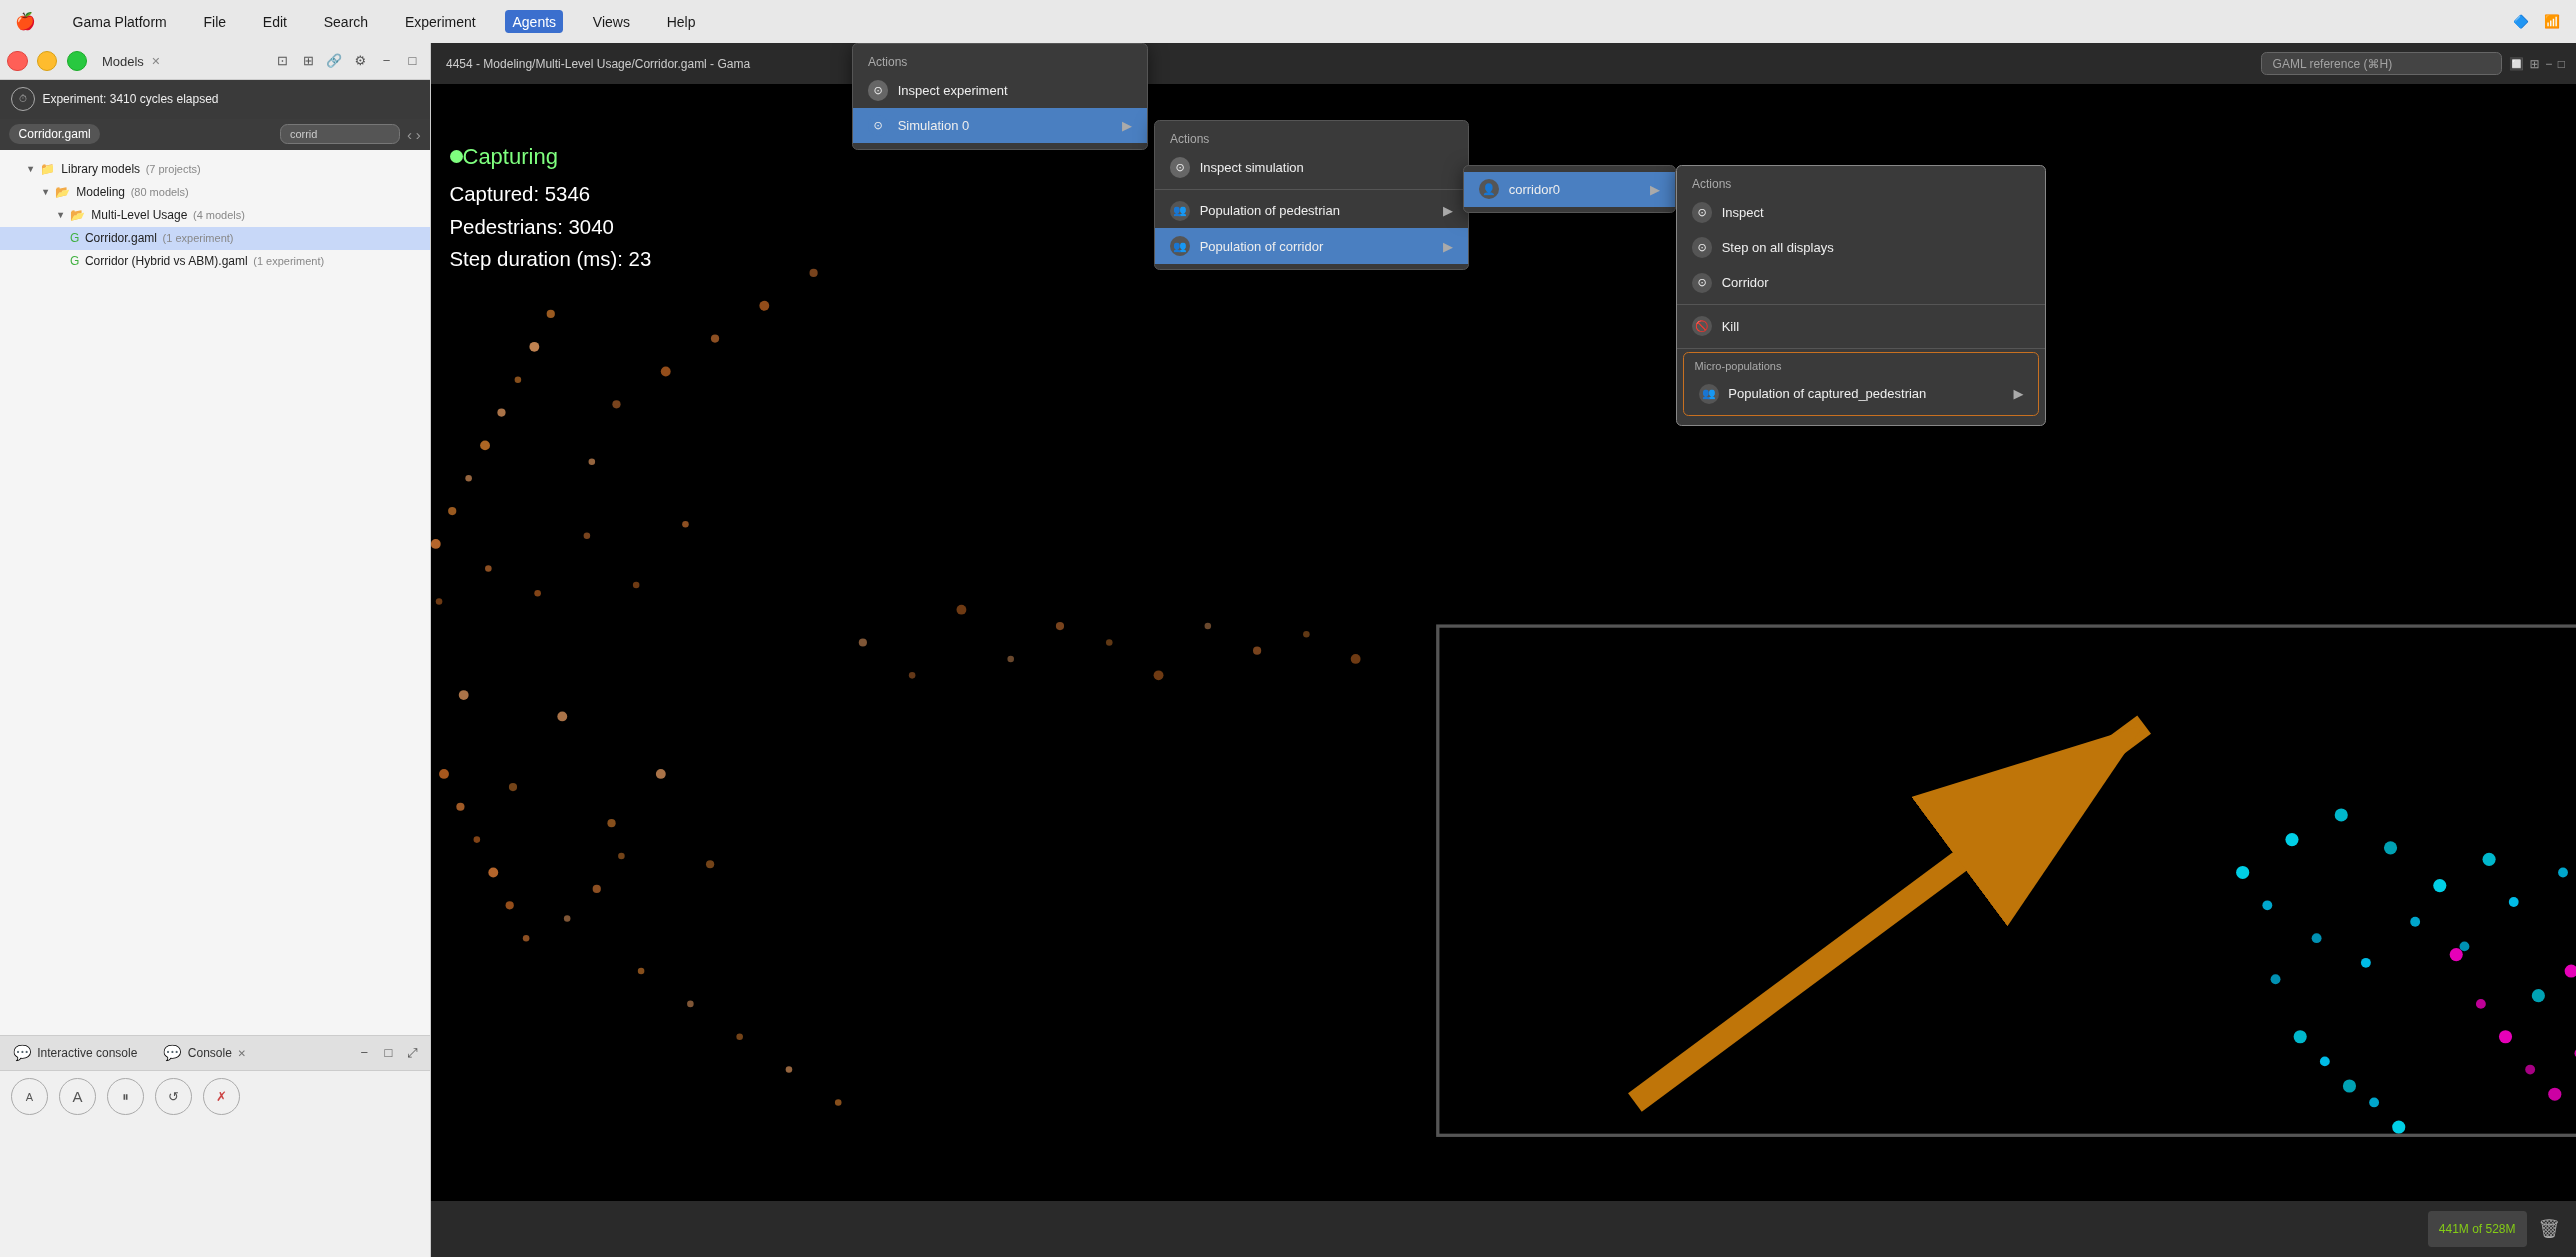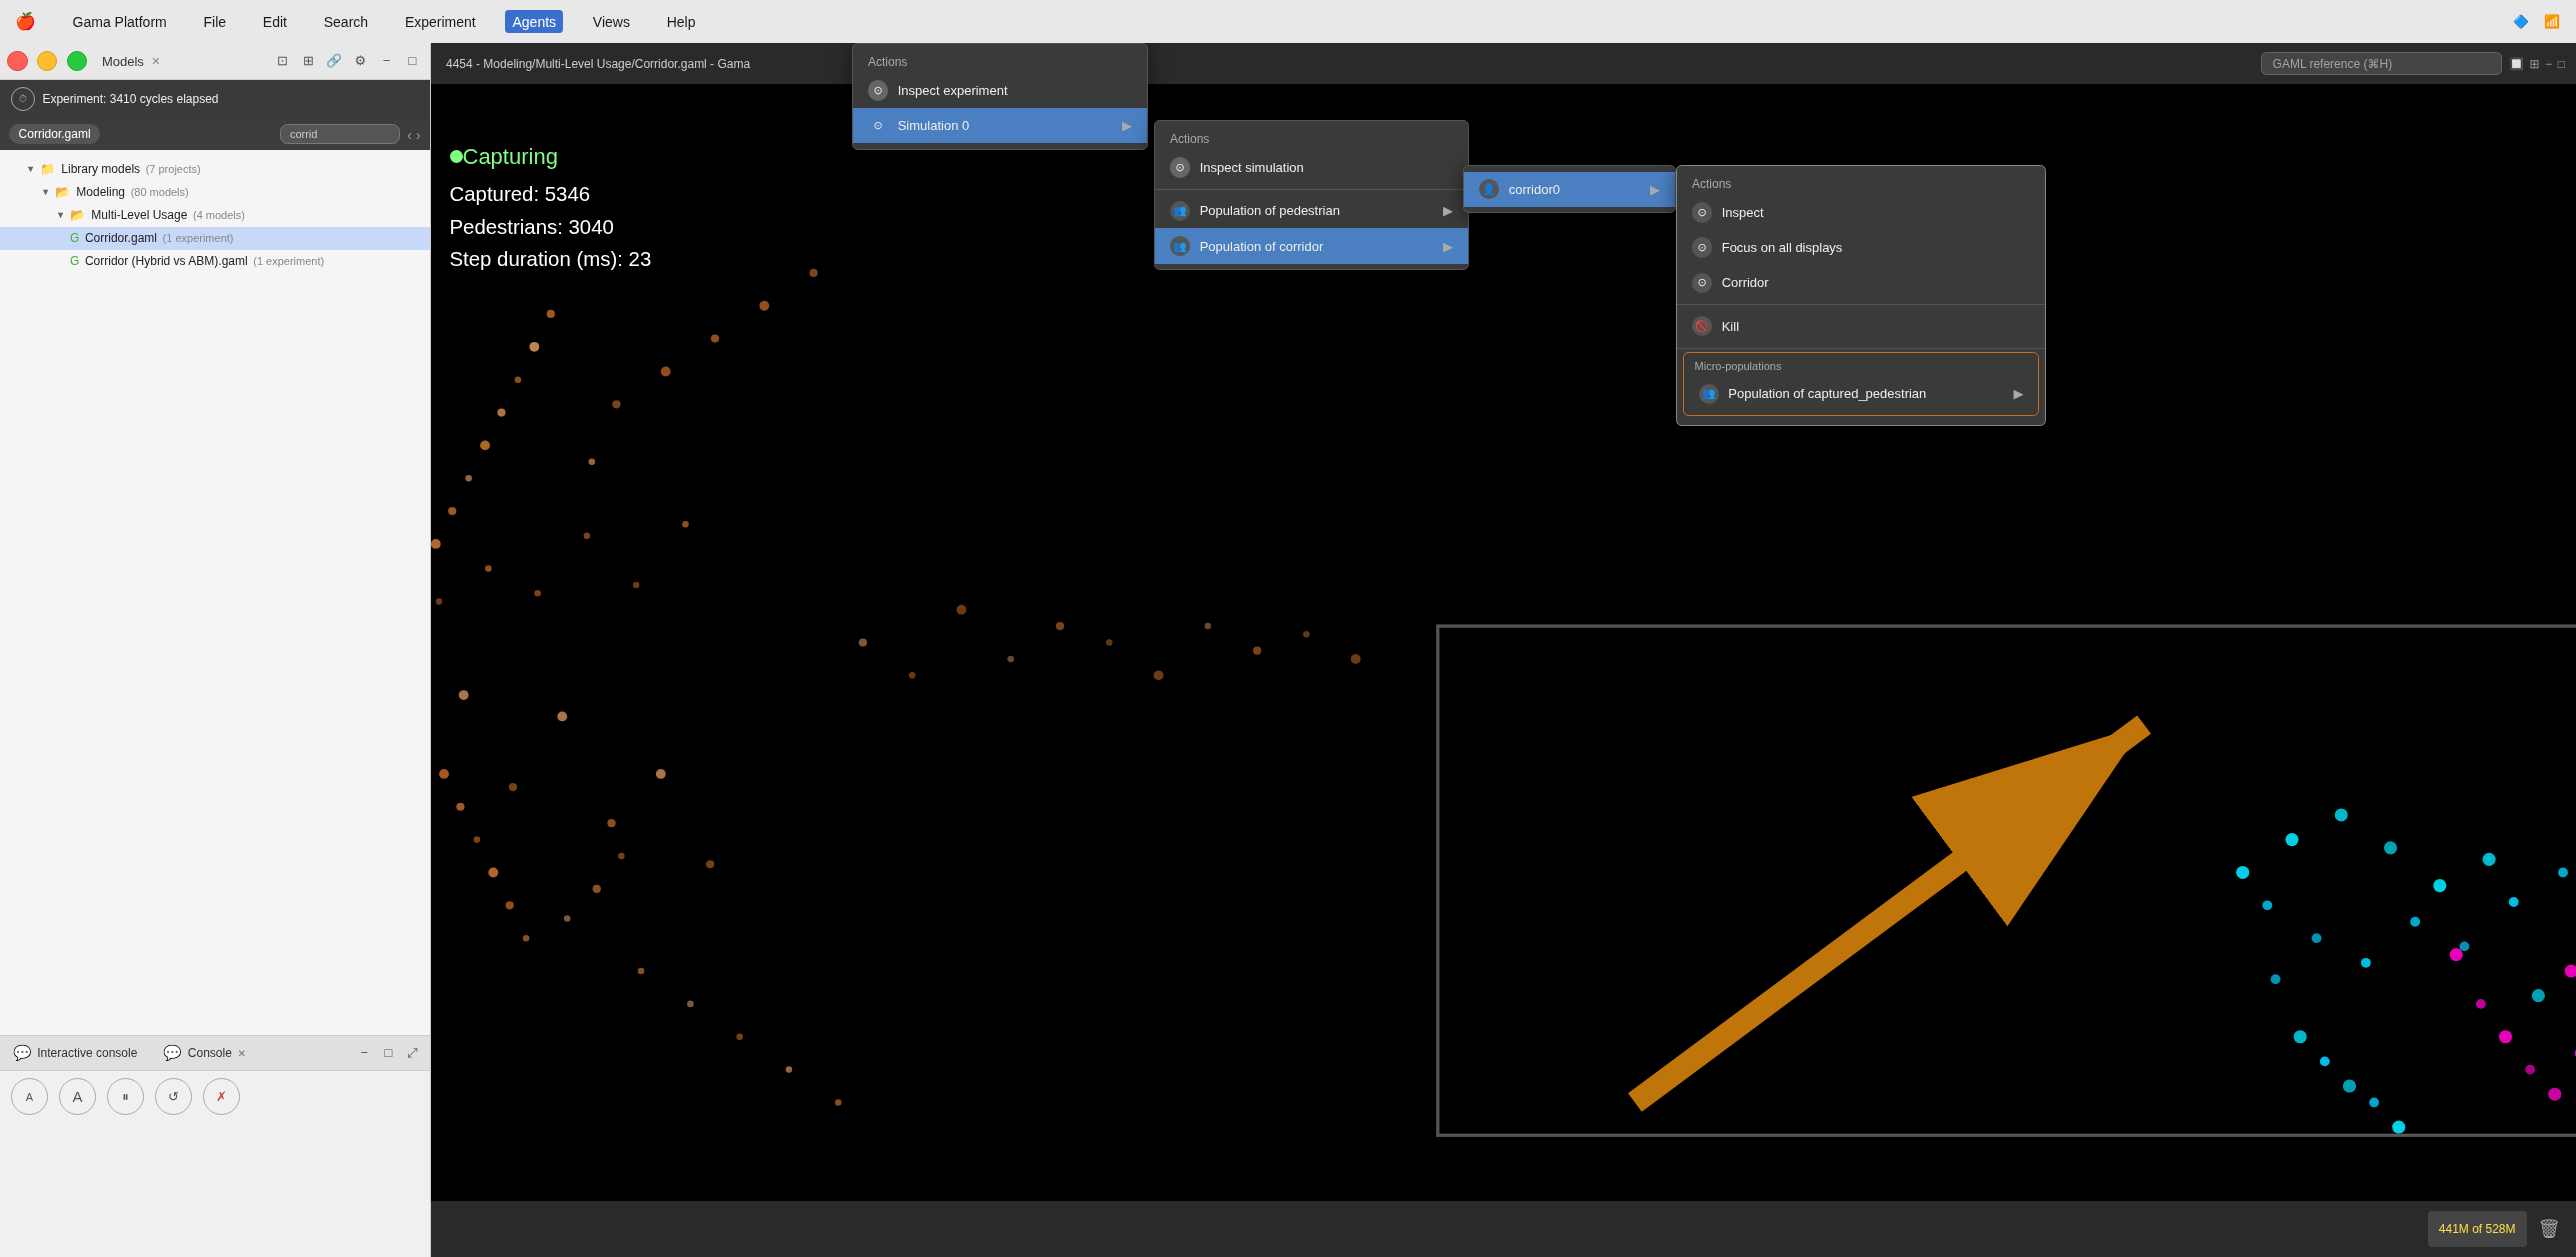--- a/index.html
+++ b/index.html
@@ -315,21 +315,21 @@
       height: 56px;
       background: #2a2a2a;
       display: flex;
       align-items: center;
       justify-content: flex-end;
       padding: 0 15px;
       gap: 11px;
     }
     .memory-badge {
       background: #444;
-      color: #fde047;
+      color: #84cc16;
       padding: 11px 11px;
       border-radius: 3.7px;
       font-size: 12px;
     }
 
     
     .dropdown-agents {
       position: absolute;
       top: 43px;
       left: 852px;
@@ -759,21 +759,21 @@
 </div>
 
 <div class="context-menu-3">
   <div class="dropdown-label">Actions</div>
   <div class="dropdown-item">
     <div class="item-icon" style="background:#555;">⊙</div>
     <span>Inspect</span>
   </div>
   <div class="dropdown-item">
     <div class="item-icon" style="background:#555;">⊙</div>
-    <span>Focus on all displays</span>
+    <span>Step on all displays</span>
   </div>
   <div class="dropdown-item">
     <div class="item-icon" style="background:#555;">⊙</div>
     <span>Corridor</span>
   </div>
   <div class="menu-separator"></div>
   <div class="dropdown-item">
     <div class="item-icon" style="background:#555;">🚫</div>
     <span>Kill</span>
   </div>

